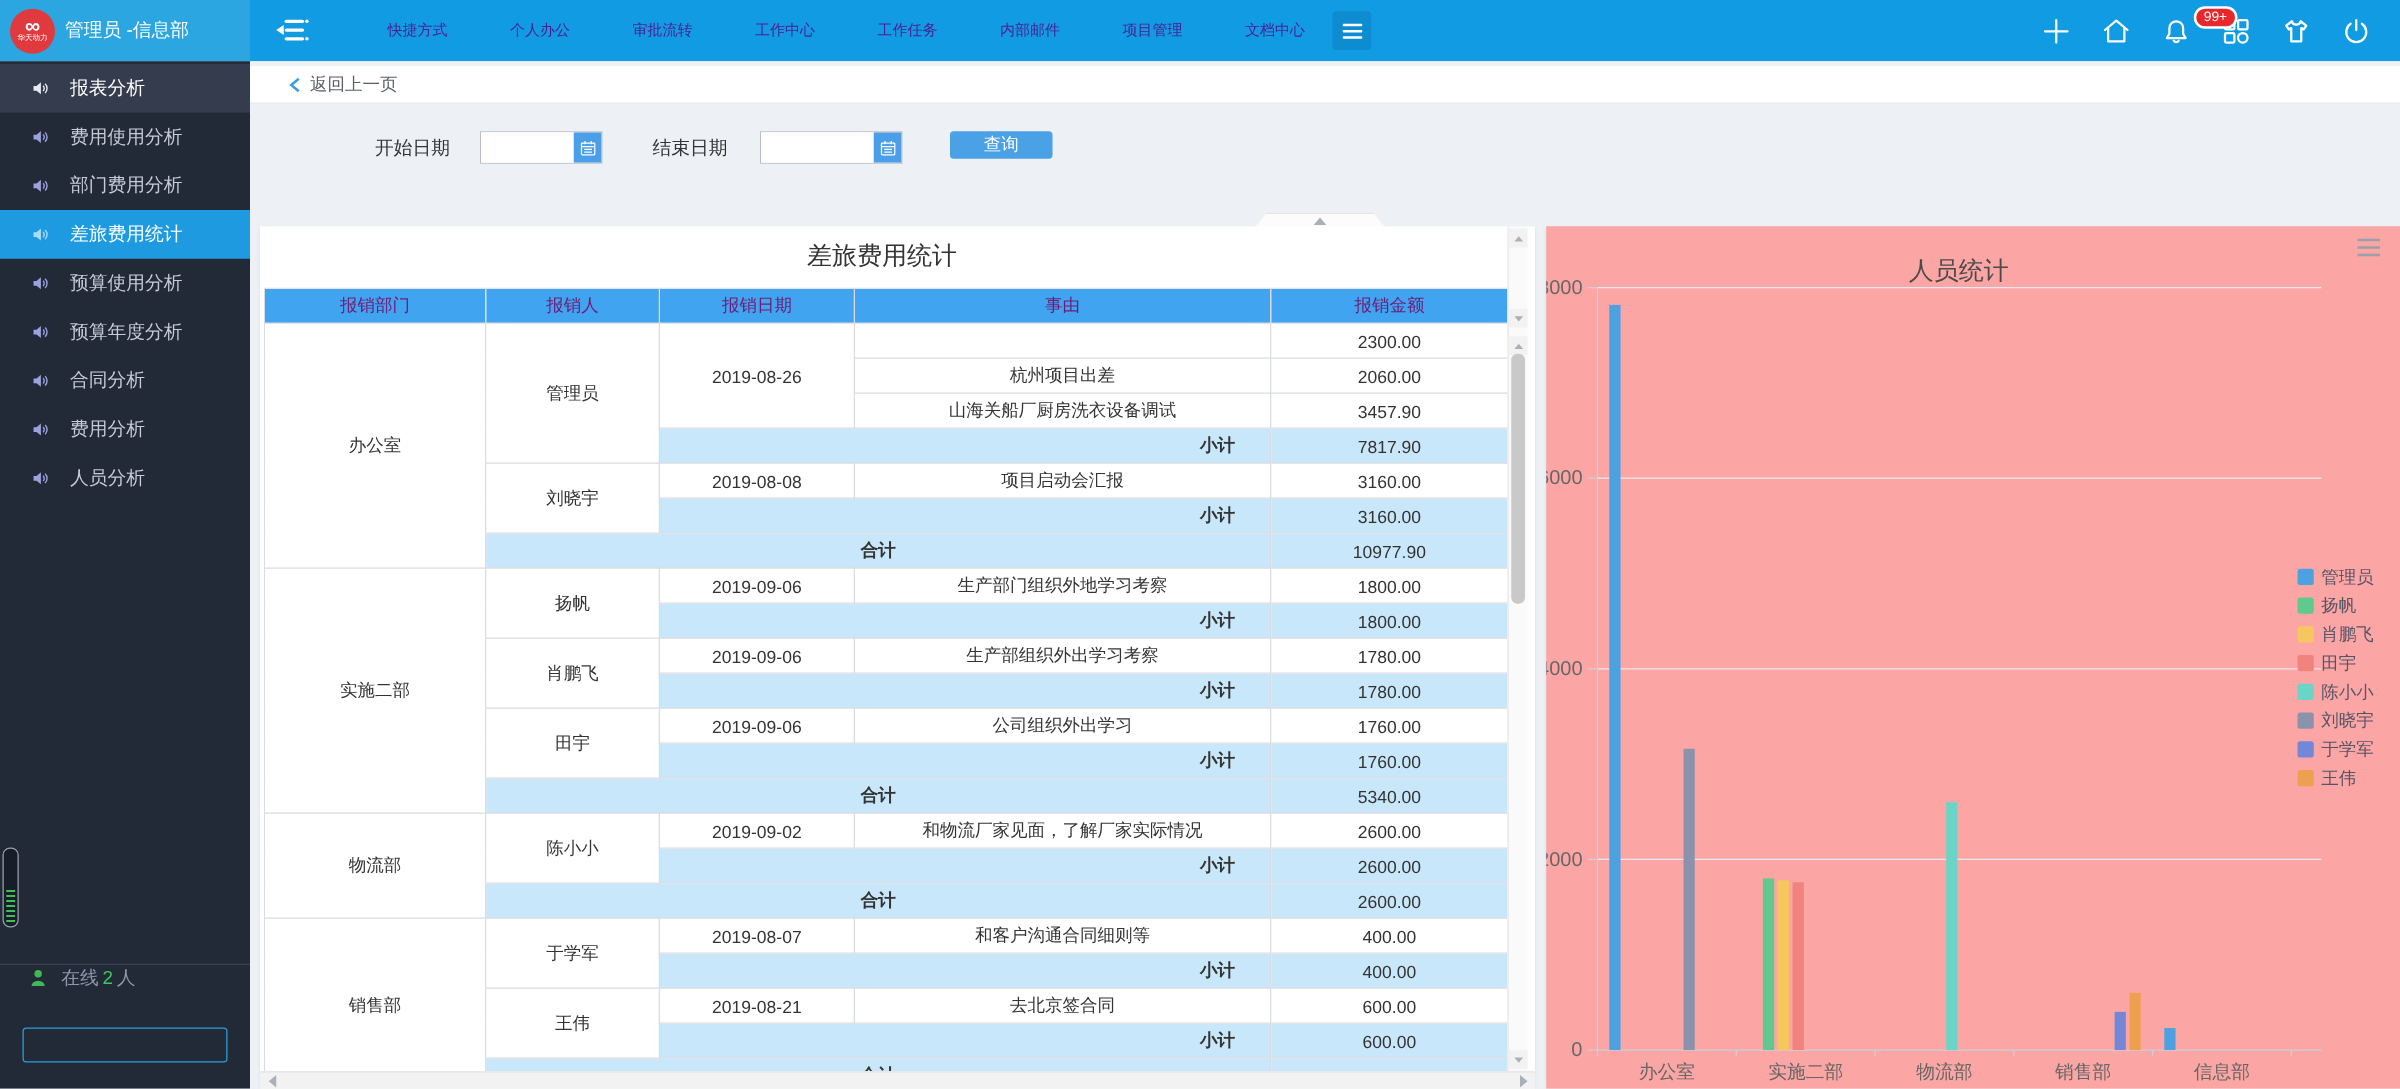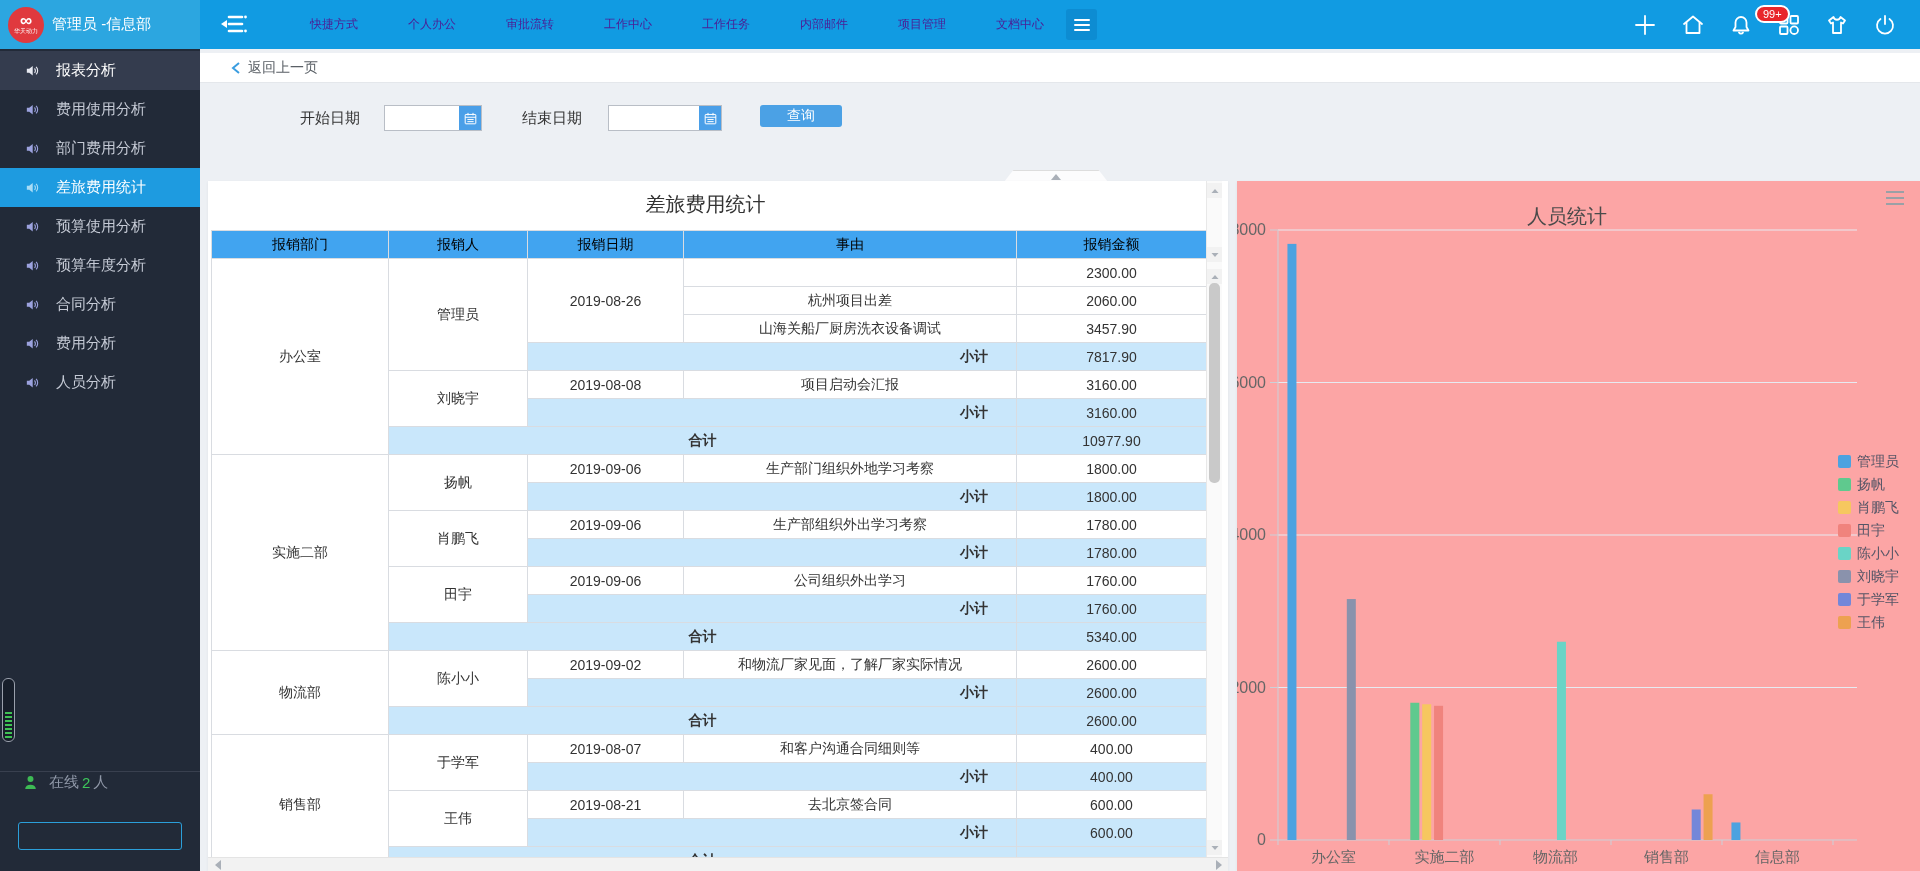--- a/index.html
+++ b/index.html
@@ -72,21 +72,21 @@
   .tri-left{width:0;height:0;border-top:5px solid transparent;border-bottom:5px solid transparent;border-right:6px solid #AAB0B8;}
   .tri-right{width:0;height:0;border-top:5px solid transparent;border-bottom:5px solid transparent;border-left:6px solid #AAB0B8;}
 
   
   #left-panel{position:absolute;left:8px;top:132px;width:1020px;height:690px;background:#fff;box-shadow:0 1px 3px rgba(0,0,0,.06);}
   #table-title{position:absolute;left:0;top:10px;width:995px;text-align:center;font-size:20px;color:#333;}
   #table-wrap{position:absolute;left:3px;top:49px;width:995px;height:627px;overflow:hidden;}
   table{border-collapse:collapse;table-layout:fixed;width:995px;}
   td,th{border:1px solid #D9DCE1;height:27px;padding:0;font-size:14px;color:#333;text-align:center;
     overflow:hidden;white-space:nowrap;font-weight:normal;}
-  thead th{background:#41A4F0;color:#000000;font-size:14px;}
+  thead th{background:#41A4F0;color:#701a75;font-size:14px;}
   td.sub,td.tot,tr.subtotal td,tr.total td{background:#C9E7FB;}
   td.sub{text-align:right;padding-right:28px;font-weight:bold;}
   td.tot{text-align:center;font-weight:bold;}
 
   
   #vscroll{position:absolute;left:998px;top:0;width:15px;height:676px;background:#FAFAFA;border-left:1px solid #E8E8E8;}
   .sbtn{position:absolute;left:0;width:15px;height:15px;display:flex;align-items:center;justify-content:center;background:#F2F2F2;cursor:pointer;}
   .sbtn .tri-up,.sbtn .tri-down{transform:scale(.7);}
   #vthumb{position:absolute;left:2px;top:102px;width:11px;height:200px;background:#C9C9C9;border-radius:5px;cursor:pointer;}
   #hscroll{position:absolute;left:0;top:676px;width:1020px;height:14px;background:#F2F2F2;border-top:1px solid #E4E4E4;}

